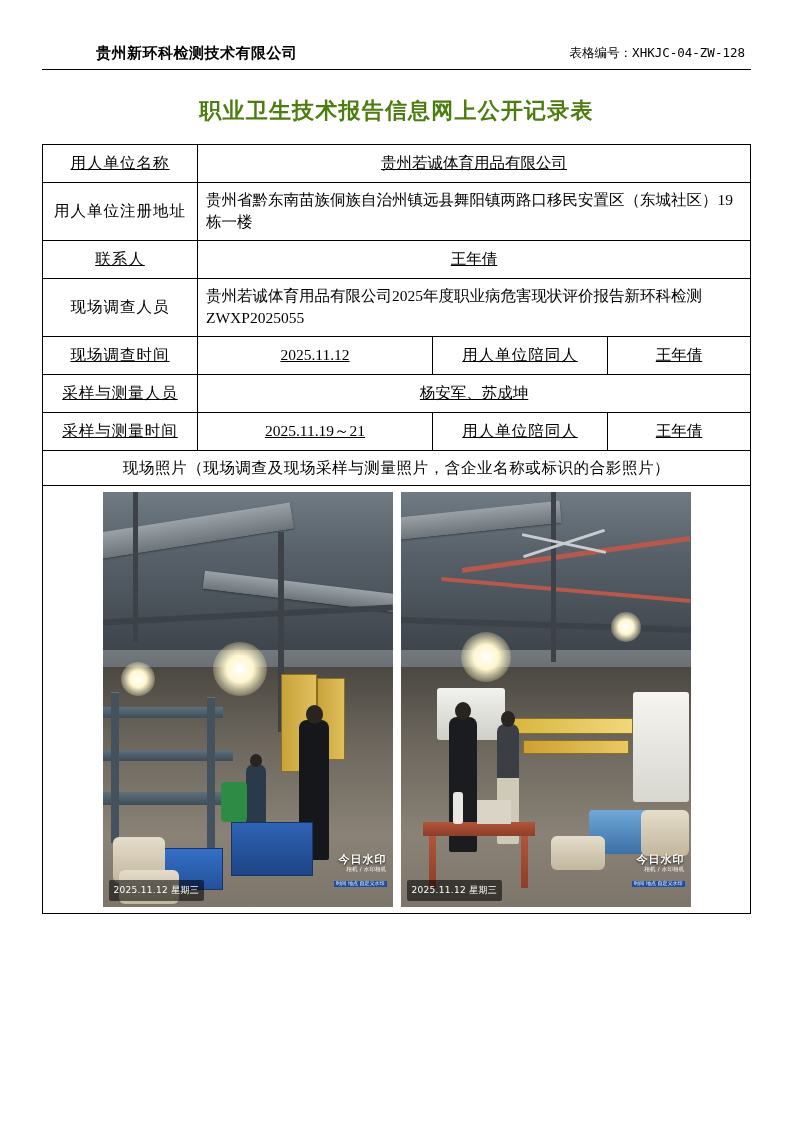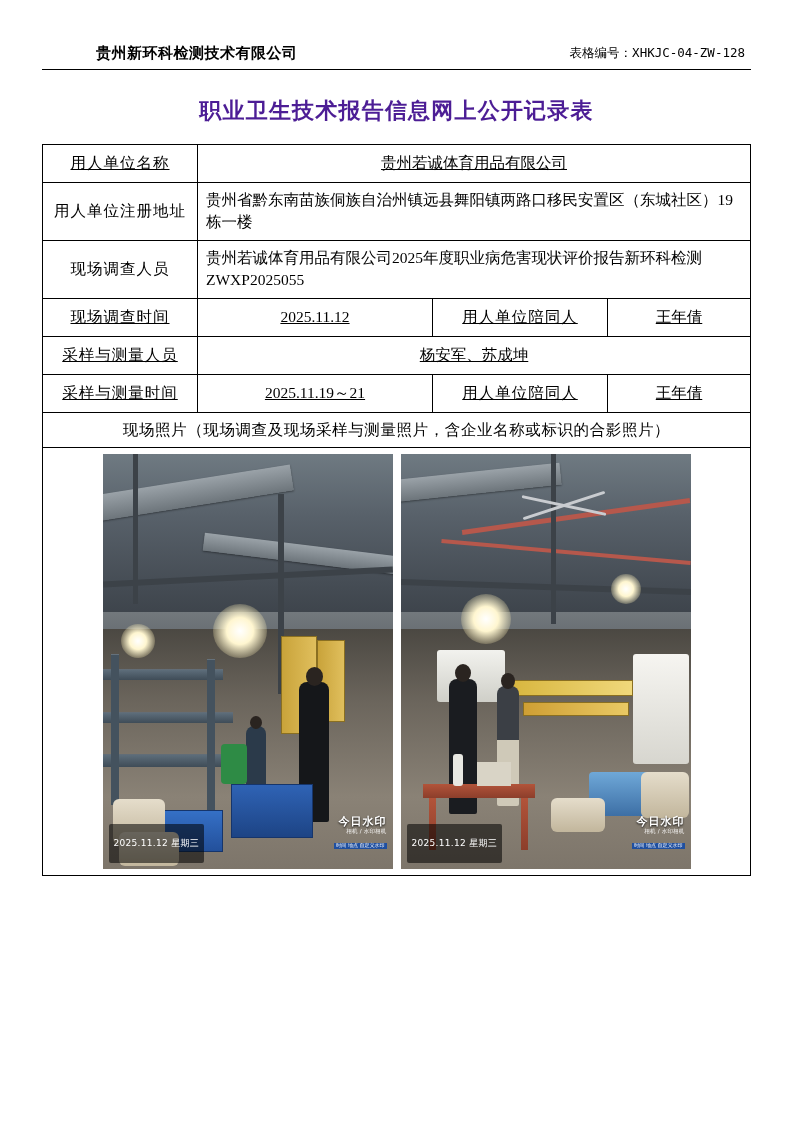--- a/index.html
+++ b/index.html
@@ -41,21 +41,21 @@
     padding-right: 6px;
     padding-bottom: 1px;
   }
   .doc-title {
     text-align: center;
     font-size: 22px;
     font-weight: bold;
     letter-spacing: 1.2px;
     margin-top: 26px;
     margin-bottom: 18px;
-    color: #4c1d95;
+    color: #4d7c0f;
   }
   table.main {
     width: 100%;
     border-collapse: collapse;
     table-layout: fixed;
   }
   table.main td {
     border: 1px solid #000;
     color: #000;
     font-size: 15.5px;
@@ -186,21 +186,21 @@
     border-radius: 3px;
   }
   .stamp {
     position: absolute;
     left: 6px;
     bottom: 6px;
     background: rgba(0,0,0,0.55);
     color: #fff;
     font-size: 9px;
     font-family: "DejaVu Sans", sans-serif;
-    padding: 13px 5px;
+    padding: 4px 5px;
     border-radius: 2px;
     letter-spacing: 0.3px;
   }
   .watermark {
     position: absolute;
     right: 6px;
     bottom: 18px;
     text-align: right;
     color: #ffffff;
     font-family: "DejaVu Sans", sans-serif;
@@ -247,20 +247,24 @@
     </colgroup>
     <tbody>
       <tr class="row-h">
         <td class="label">用人单位名称</td>
         <td class="value" colspan="3">贵州若诚体育用品有限公司</td>
       </tr>
       <tr>
         <td class="label">用人单位注册地址</td>
         <td class="value-left" colspan="3">贵州省黔东南苗族侗族自治州镇远县舞阳镇两路口移民安置区（东城社区）19栋一楼</td>
       </tr>
+      <tr class="row-h">
+        <td class="label">联系人</td>
+        <td class="value" colspan="3">王年倩</td>
+      </tr>
       <tr>
         <td class="label">现场调查人员</td>
         <td class="value-left" colspan="3">贵州若诚体育用品有限公司2025年度职业病危害现状评价报告新环科检测ZWXP2025055</td>
       </tr>
       <tr class="row-h">
         <td class="label">现场调查时间</td>
         <td class="value">2025.11.12</td>
         <td class="label">用人单位陪同人</td>
         <td class="value">王年倩</td>
       </tr>

